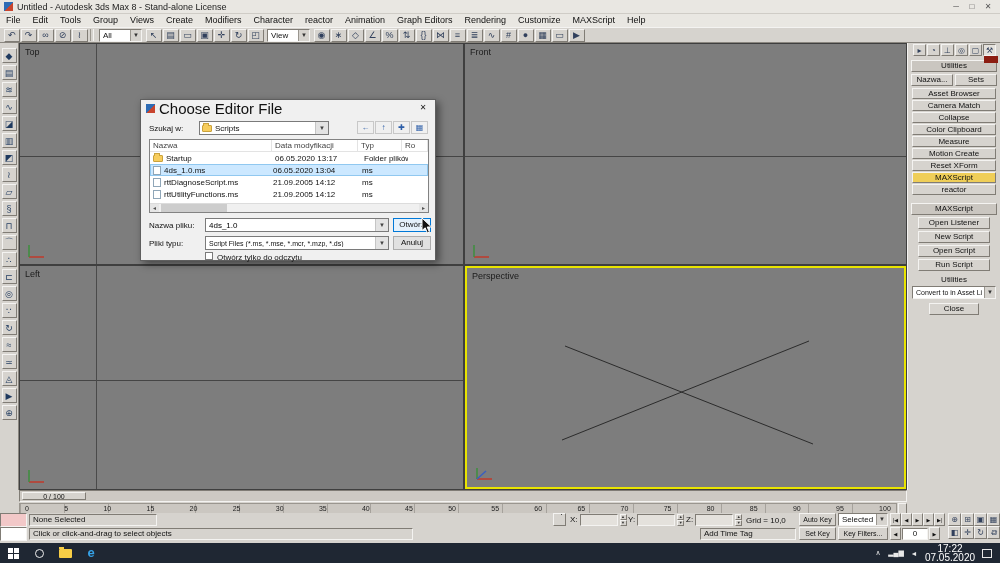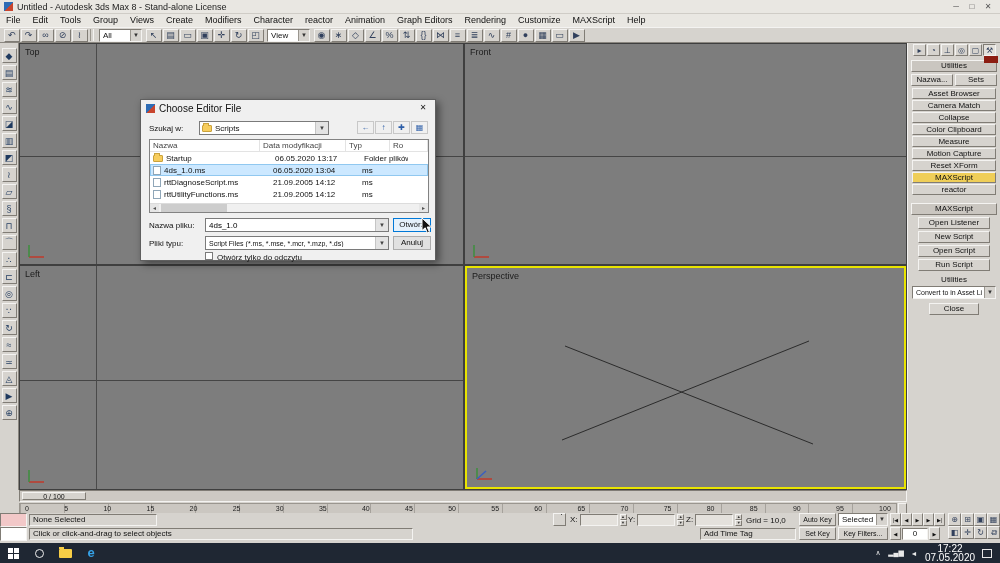--- a/index.html
+++ b/index.html
@@ -106,38 +106,38 @@
   .trayicon{width:16px;text-align:center;font-size:7px;color:#e8e8e8}
   .caret::before{content:"∧"}
   .netbars::before{content:"▂▄▆"}
   .vol::before{content:"◄"}
   #clock{width:52px;text-align:center;font-size:10px;line-height:9px;color:#fff}
   .acbox{width:10px;height:9px;border:1px solid #e8e8e8;margin:0 8px 0 4px}
 
   
   #dialog{left:140px;top:99px;width:296px;height:162px;position:absolute;background:#f0f0f0;border:1px solid #5f5f5f;box-shadow:3px 3px 8px rgba(0,0,0,.45);z-index:50;font-size:8px}
   #dlg-title{height:16px;display:flex;align-items:center;gap:4px;padding-left:5px}
-  #dlg-title .txt{font-size:10px;color:#111}
+  #dlg-title .txt{font-size:15px;color:#111}
   .dlg-ico{width:9px;height:9px;background:linear-gradient(135deg,#2e6cb5 55%,#c8452e 55%)}
   #dlg-close{margin-left:auto;width:24px;height:16px;text-align:center;line-height:15px;font-size:8px;color:#222}
   #dlg-close::before{content:"✕"}
   .dlg-lbl{position:absolute;font-size:8px;color:#111}
   .dcombo{position:absolute;display:flex;align-items:center;height:14px;background:#fff;border:1px solid #7a7a7a}
   .dcombo .ctxt{flex:1;padding-left:3px;font-size:8px;overflow:hidden;white-space:nowrap}
   .dcombo .carr{width:13px;align-self:stretch;background:#e3e3e3;border-left:1px solid #c5c5c5;text-align:center;font-size:6px;line-height:13px;color:#444}
   .dcombo .carr::before{content:"▼"}
   .folder-ico{width:10px;height:7px;background:#f7cd5d;border:1px solid #caa23c;border-radius:1px;position:relative;flex:0 0 auto}
   .folder-ico::before{content:"";position:absolute;top:-3px;left:0;width:4px;height:2px;background:#f7cd5d;border:1px solid #caa23c;border-bottom:none}
   .file-ico{width:8px;height:9px;background:#fff;border:1px solid #8fa6b8;flex:0 0 auto}
   #dlg-tools{position:absolute;left:216px;top:21px;display:flex;gap:1px}
   .dtool{width:17px;height:13px;background:#f0f0f0;border:1px solid #c8c8c8;display:flex;align-items:center;justify-content:center;font-size:8px;color:#2d5ea8}
   #dlg-list{position:absolute;left:8px;top:39px;width:280px;height:74px;background:#fff;border:1px solid #828282}
   #dlg-head{display:flex;height:12px;border-bottom:1px solid #e3e3e3;color:#444}
   .hcell{padding:1px 3px;border-right:1px solid #e3e3e3;overflow:hidden;white-space:nowrap}
-  .hc-name{width:110px}.hc-date{width:86px}.hc-type{width:44px}.hc-size{flex:1}
+  .hc-name{width:122px}.hc-date{width:86px}.hc-type{width:44px}.hc-size{flex:1}
   .frow{display:flex;align-items:center;height:12px;padding-left:3px;gap:3px}
   .frow .fc{overflow:hidden;white-space:nowrap}
   .fc-name{width:106px}.fc-date{width:86px}.fc-type{width:44px}
   .frow.selected{background:#cce8ff;box-shadow:inset 0 0 0 1px #90c8f0}
   #dlg-scroll{position:absolute;left:0;bottom:0;width:278px;height:9px;background:#f0f0f0;border-top:1px solid #dcdcdc;display:flex}
   .sarr{width:9px;height:8px;background:#e6e6e6;color:#555;font-size:5px;text-align:center;line-height:8px}
   .sthumb{width:66px;height:8px;background:#cdcdcd;margin-left:2px}
   #dlg-scroll .spacer{flex:1}
   .dbtn{position:absolute;width:38px;height:14px;background:#e1e1e1;border:1px solid #adadad;font-size:8px;text-align:center;line-height:12px;color:#111}
   .dbtn.default{background:#e5f1fb;border-color:#0078d7}
@@ -423,21 +423,21 @@
       <span class="pbtn">Nazwa...</span>
       <span class="pbtn">Sets</span>
     </div>
     <div>
 
     <span class="ubtn">Asset Browser</span>
         <span class="ubtn">Camera Match</span>
         <span class="ubtn">Collapse</span>
         <span class="ubtn">Color Clipboard</span>
         <span class="ubtn">Measure</span>
-        <span class="ubtn">Motion Capture</span>
+        <span class="ubtn">Motion Create</span>
         <span class="ubtn">Reset XForm</span>
         <span class="ubtn selected">MAXScript</span>
         <span class="ubtn">reactor</span>
       </div>
     <div class="rollbar" style="margin-top:8px">MAXScript</div>
     <div>
 
     <span class="mxbtn">Open Listener</span>
         <span class="mxbtn">New Script</span>
         <span class="mxbtn">Open Script</span>

